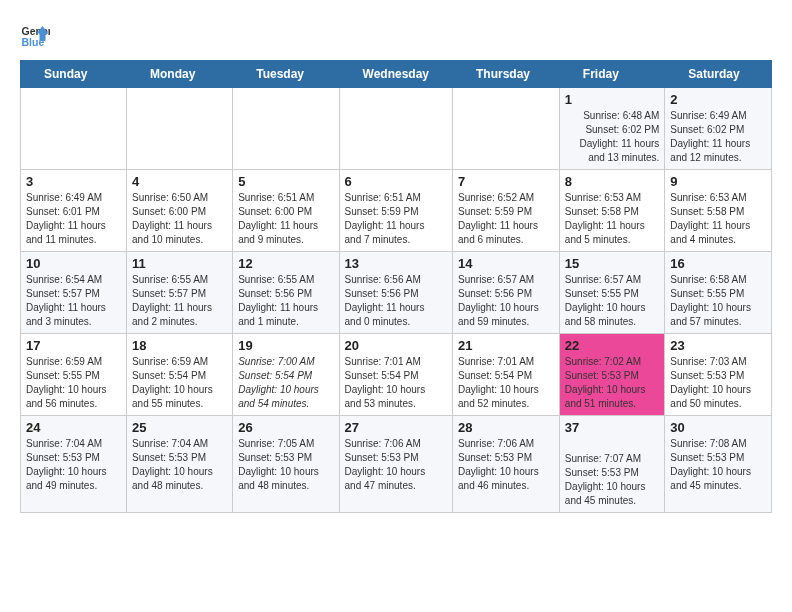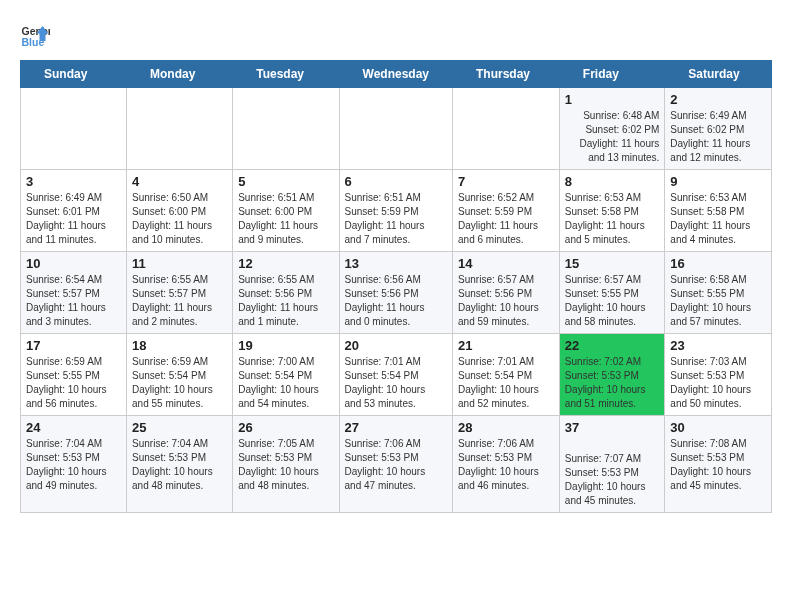--- a/index.html
+++ b/index.html
@@ -259,40 +259,40 @@
         </td>
         <td style="background: rgb(255, 255, 255);">
           <span class="day-number">18</span>
           <div class="day-info" style="white-space: pre-line;">Sunrise: 6:59 AM
 Sunset: 5:54 PM
 Daylight: 10 hours
 and 55 minutes.</div>
         </td>
         <td style="background: rgb(255, 255, 255);">
           <span class="day-number">19</span>
-          <div class="day-info" style="white-space: pre-line;">Sunrise: 7:00 AM
+          <div class="day-info" style="white-space: pre-line; font-style: italic;">Sunrise: 7:00 AM
 Sunset: 5:54 PM
 Daylight: 10 hours
 and 54 minutes.</div>
         </td>
         <td style="background: rgb(255, 255, 255);">
           <span class="day-number">20</span>
           <div class="day-info" style="white-space: pre-line;">Sunrise: 7:01 AM
 Sunset: 5:54 PM
 Daylight: 10 hours
 and 53 minutes.</div>
         </td>
         <td style="background: rgb(255, 255, 255);">
           <span class="day-number">21</span>
           <div class="day-info" style="white-space: pre-line;">Sunrise: 7:01 AM
 Sunset: 5:54 PM
 Daylight: 10 hours
 and 52 minutes.</div>
         </td>
-        <td style="background: #22c55e; margin-top: 19px;">
+        <td style="background: #ec4899; margin-top: 19px;">
           <span class="day-number">22</span>
           <div class="day-info" style="white-space: pre-line;">Sunrise: 7:02 AM
 Sunset: 5:53 PM
 Daylight: 10 hours
 and 51 minutes.</div>
         </td>
         <td style="background: rgb(255, 255, 255);">
           <span class="day-number">23</span>
           <div class="day-info" style="white-space: pre-line;">Sunrise: 7:03 AM
 Sunset: 5:53 PM

